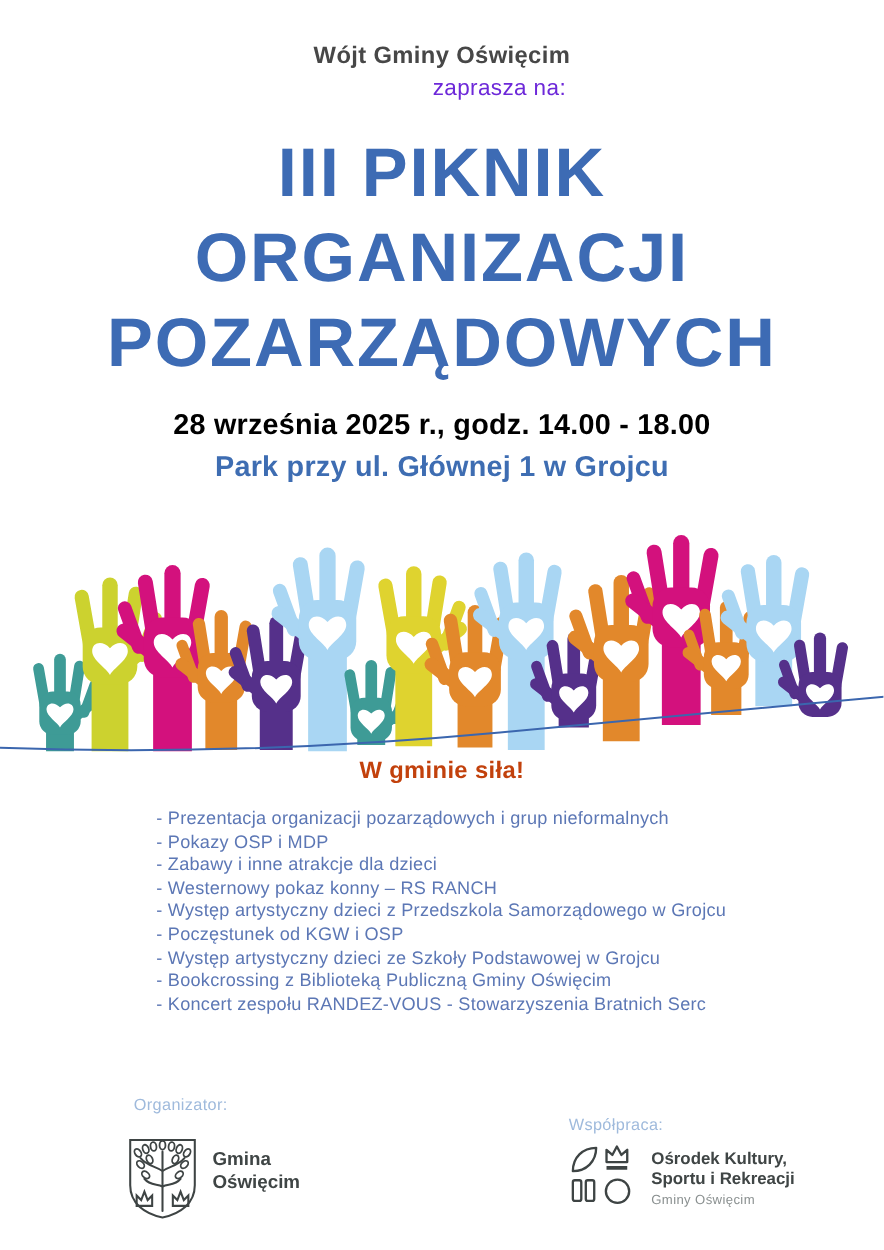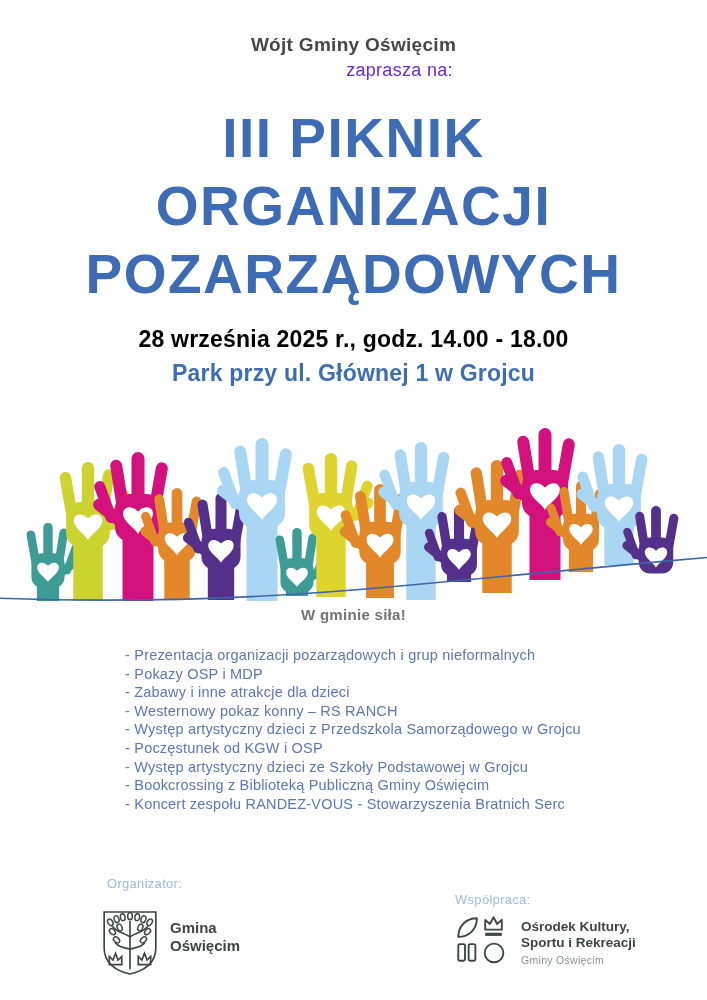--- a/index.html
+++ b/index.html
@@ -8,21 +8,21 @@
     font-family:"Liberation Sans","DejaVu Sans",sans-serif;
   }
   .abs{position:absolute;}
   .center{left:0;width:707px;text-align:center;}
   .hdr1{top:34px;font-size:19px;font-weight:bold;color:#474747;letter-spacing:.3px;}
   .hdr2{top:60px;font-size:18px;color:#6d28d9;letter-spacing:.3px;padding-left:46px;}
   .title{top:104px;color:#3D6BB4;font-weight:bold;font-size:55px;line-height:68px;letter-spacing:1.5px;}
   .when{top:326px;font-size:23px;font-weight:bold;color:#000000;letter-spacing:.2px;}
   .where{top:360px;font-size:23px;font-weight:bold;color:#3E6DB2;letter-spacing:.2px;}
   .hands-svg{top:408px;left:0;width:707px;height:200px;}
-  .slogan{top:606px;font-size:15px;font-weight:bold;color:#737373;letter-spacing:.3px;}
+  .slogan{top:606px;font-size:19px;font-weight:bold;color:#c2410c;letter-spacing:.3px;}
   .attractions{top:646px;left:125px;margin:0;padding:0;list-style:none;
     font-size:14.5px;line-height:18.6px;color:#5C77B5;letter-spacing:.2px;}
   .label{font-size:13px;color:#9FBADC;letter-spacing:.3px;}
   .org-label{top:876px;left:107px;}
   .partner-label{top:876px;left:455px;margin-top:16px;}
   .gmina-logo{top:908px;left:99px;}
   .gmina-name{top:919px;left:170px;font-size:15px;line-height:17.5px;font-weight:bold;color:#3F4545;}
   .oksir-logo{top:910px;left:450px;}
   .oksir-name{top:919px;left:521px;font-size:13.5px;line-height:16px;font-weight:bold;color:#3F4545;}
   .oksir-sub{font-size:10.5px;font-weight:normal;color:#8A9090;letter-spacing:.3px;margin-top:1px;}

